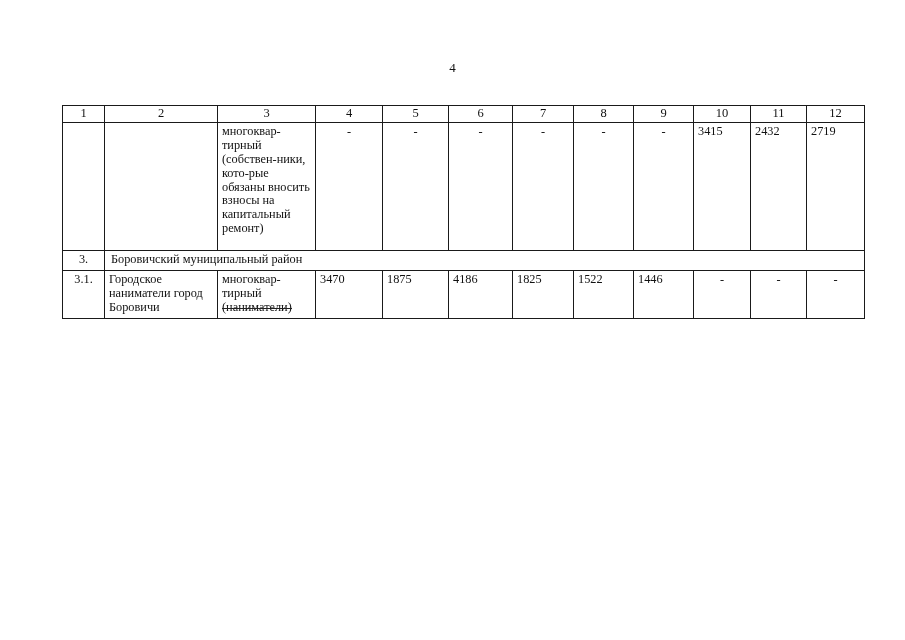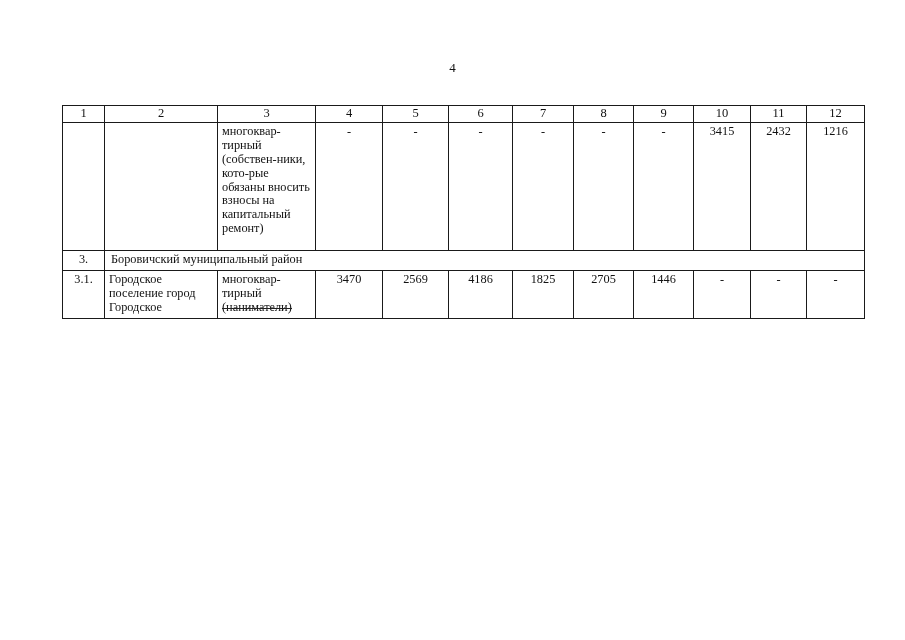--- a/index.html
+++ b/index.html
@@ -51,21 +51,20 @@
     hyphens: manual;
   }
   .colnum {
     text-align: center;
     font-size: 12.5px;
     padding: 1px 0 2px 0 !important;
     height: 13px;
     line-height: 1.0;
   }
   .num-cell {
-    text-align: center;
     vertical-align: top;
   }
   .dash-cell {
     text-align: center;
     vertical-align: top;
   }
   .txt {
     vertical-align: top;
   }
   .row-label {
@@ -141,41 +140,41 @@
         <td class="txt"></td>
         <td class="txt">многоквар-тирный (собствен-ники, кото-рые обязаны вносить взносы на капитальный ремонт)</td>
         <td class="dash-cell">-</td>
         <td class="dash-cell">-</td>
         <td class="dash-cell">-</td>
         <td class="dash-cell">-</td>
         <td class="dash-cell">-</td>
         <td class="dash-cell">-</td>
         <td class="num-cell">3415</td>
         <td class="num-cell">2432</td>
-        <td class="num-cell">1216</td>
+        <td class="num-cell">2719</td>
       </tr>
 
 
       <tr class="sec-row">
         <td class="row-label">3.</td>
         <td class="section-name" colspan="11">Боровичский муниципальный район</td>
       </tr>
 
       <tr class="tall-4">
         <td class="row-label">3.1.</td>
-        <td class="txt">Городское поселение город Городское</td>
+        <td class="txt">Городское наниматели город Боровичи</td>
         <td class="txt">
           <span>многоквар-тирный</span>
           <span class="strike-note">(наниматели)</span>
         </td>
         <td class="num-cell">3470</td>
-        <td class="num-cell">2569</td>
+        <td class="num-cell">1875</td>
         <td class="num-cell">4186</td>
         <td class="num-cell">1825</td>
-        <td class="num-cell">2705</td>
+        <td class="num-cell">1522</td>
         <td class="num-cell">1446</td>
         <td class="dash-cell">-</td>
         <td class="dash-cell">-</td>
         <td class="dash-cell">-</td>
       </tr>
 
 
     </tbody>
       </table>
   </div>

